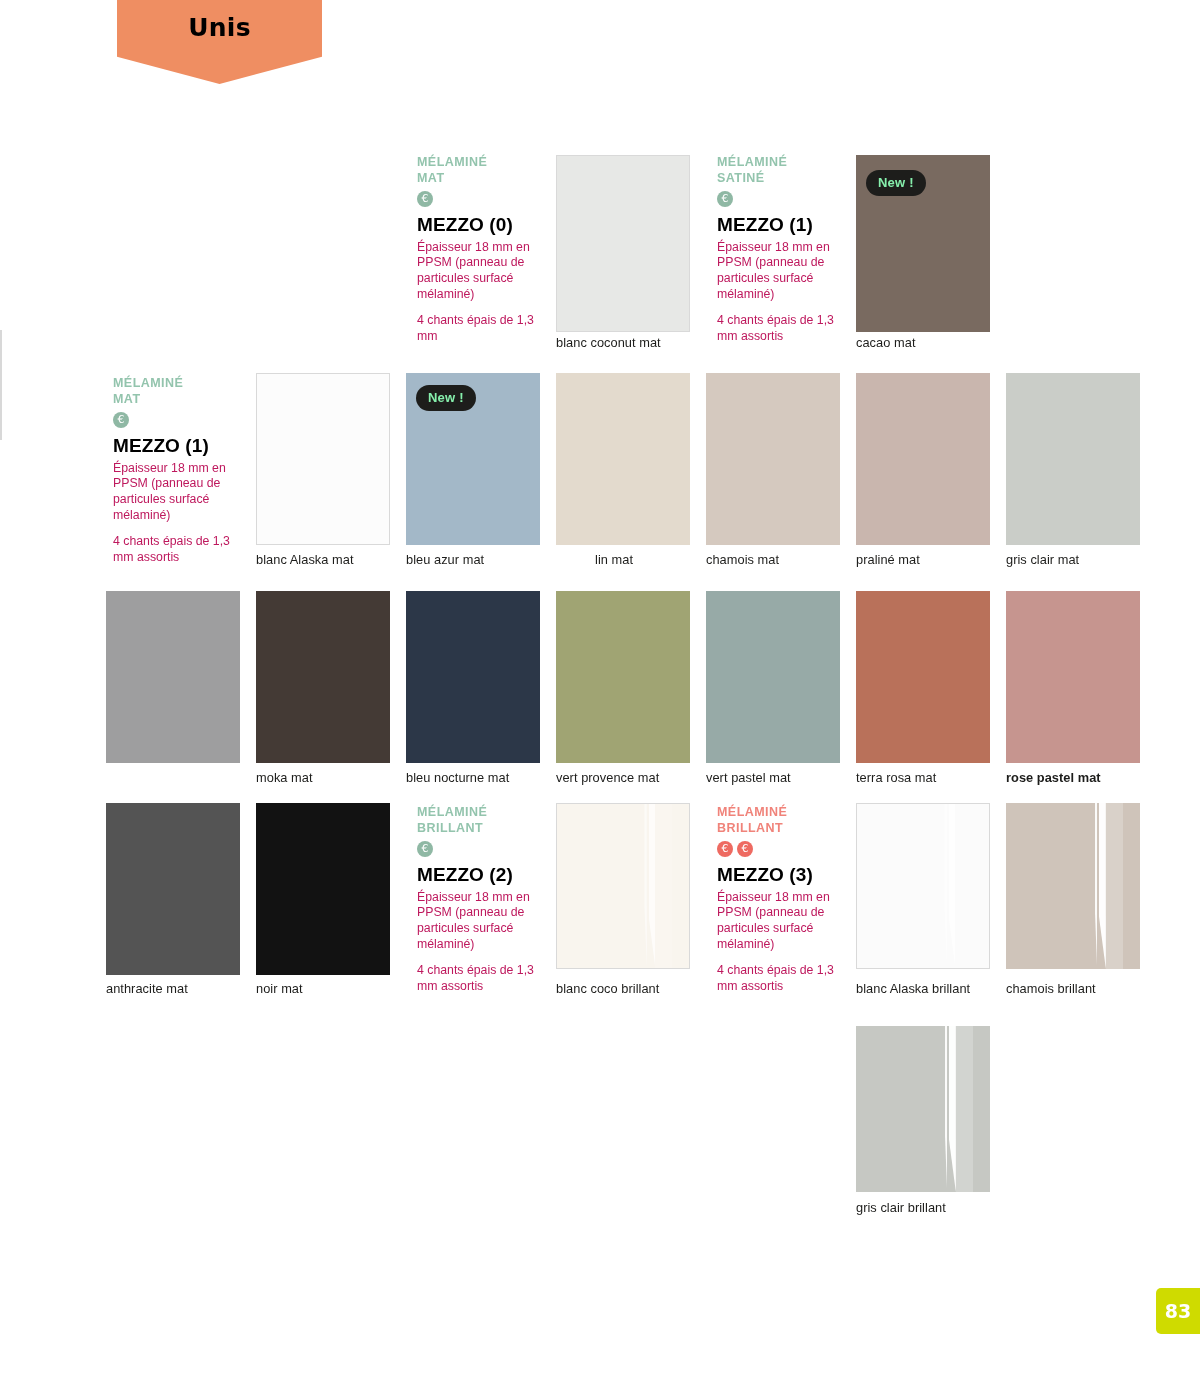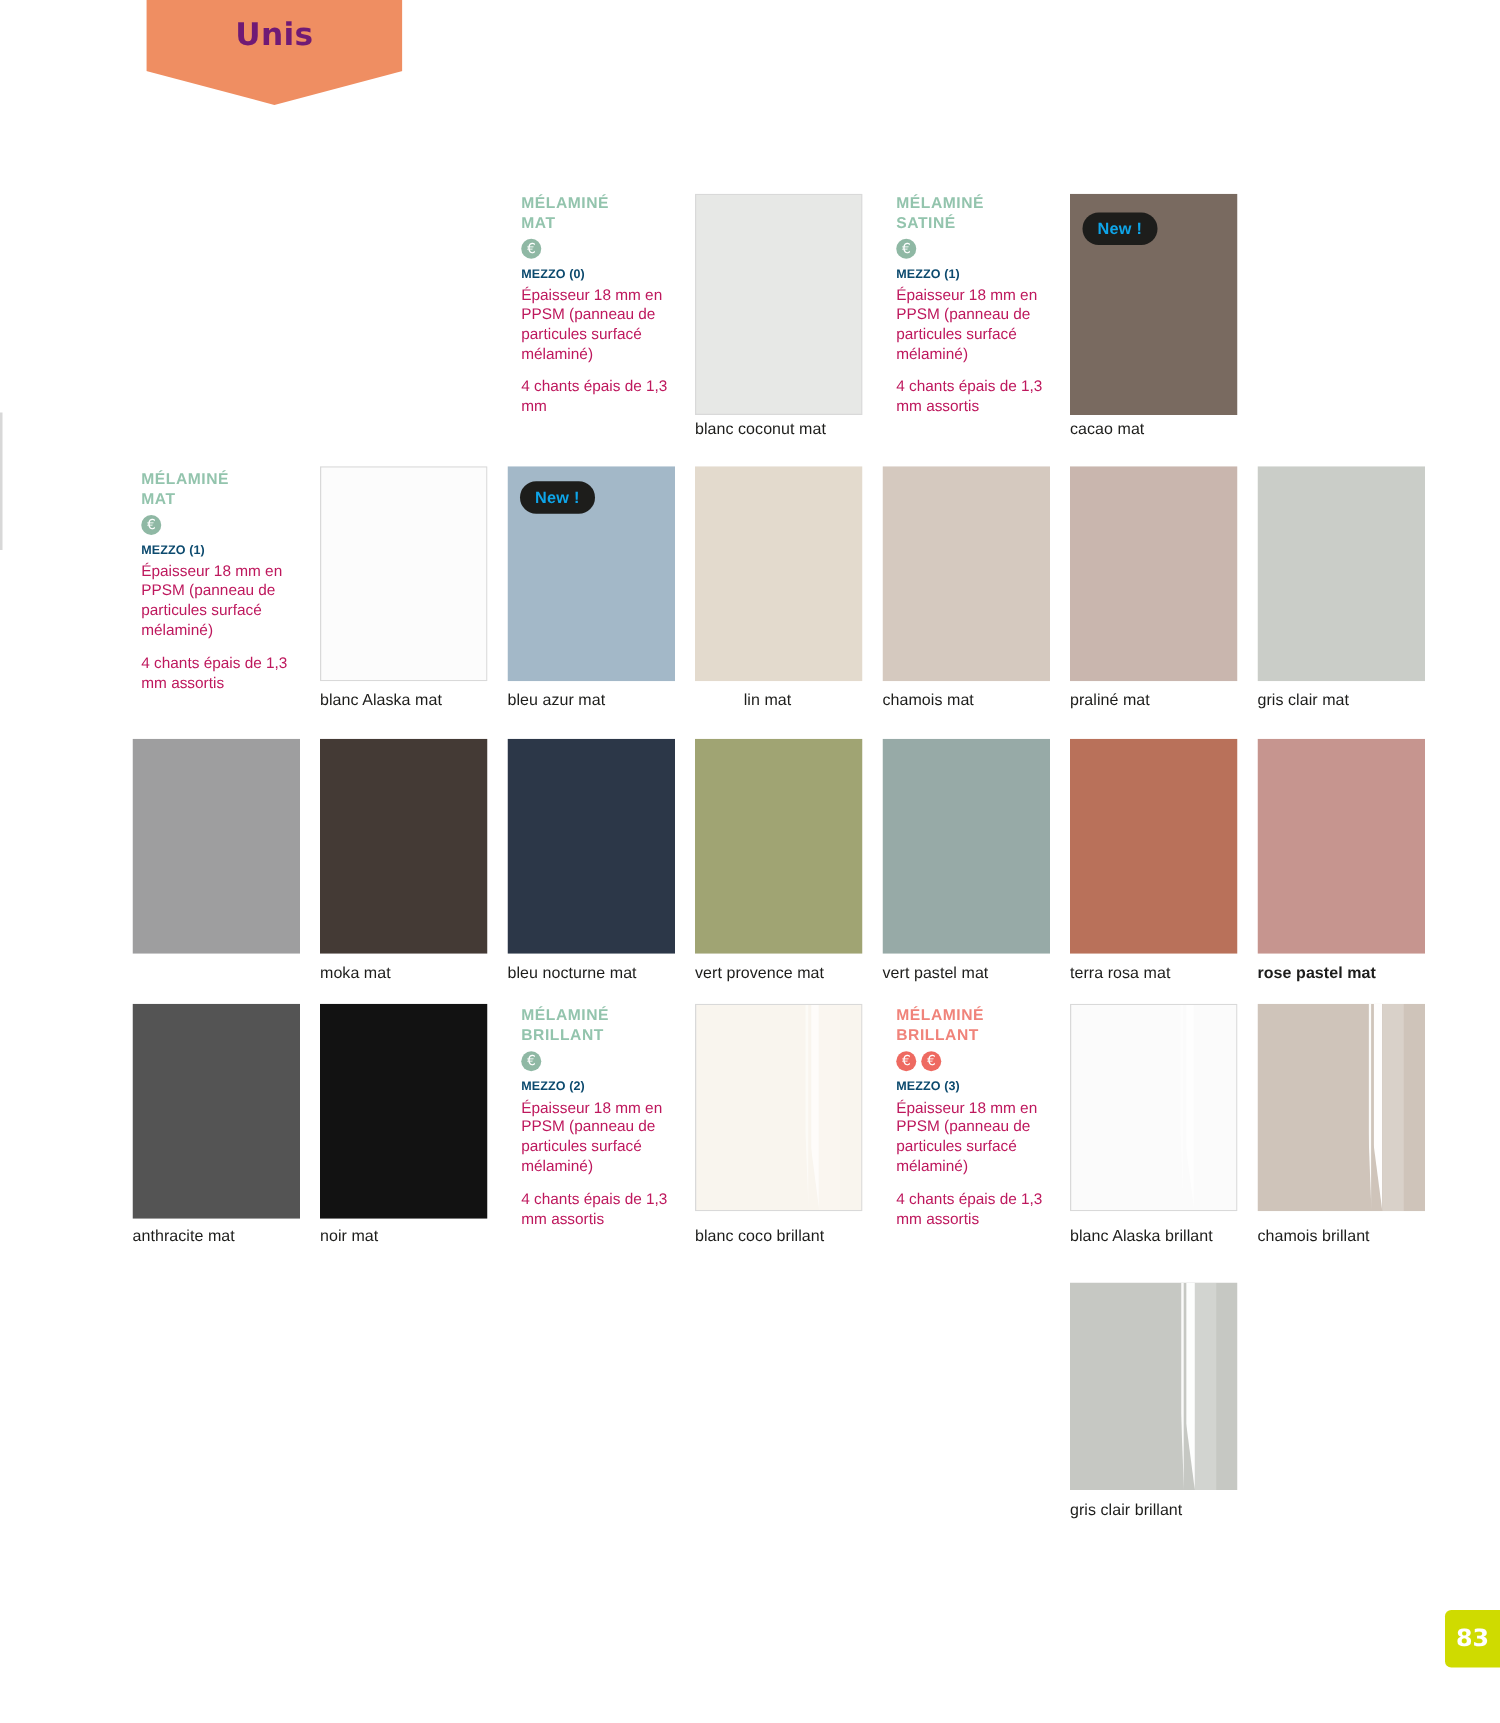--- a/index.html
+++ b/index.html
@@ -35,21 +35,21 @@
     top: -40px;
     width: 205px;
     height: 124px;
     background: #ef8e62;
     clip-path: polygon(0 0, 100% 0, 100% 78%, 50% 100%, 0 78%);
     display: flex;
     align-items: flex-end;
     justify-content: center;
   }
   .banner-label {
-    color: #701a75;
+    color: #000000;
     font-size: 25px;
     font-weight: 700;
     letter-spacing: 0.3px;
     padding-bottom: 42px;
     font-family: "DejaVu Sans", sans-serif;
   }
 
   
   .page-tab {
     position: absolute;
@@ -98,23 +98,23 @@
     align-items: center;
     justify-content: center;
     font-size: 11px;
     line-height: 1;
     color: #ffffff;
     font-family: "DejaVu Sans", sans-serif;
   }
   .badge.green { background: #8fb8a4; }
   .badge.salmon { background: #ee6a61; }
   .info-title {
-    font-size: 10px;
+    font-size: 19px;
     font-weight: 700;
-    color: #0c4a6e;
+    color: #000000;
     margin-bottom: 4px;
     letter-spacing: 0.1px;
   }
   .info-p {
     font-size: 12.3px;
     line-height: 1.30;
     color: #be185d;
     margin: 0 0 10px 0;
   }
   .info-p:last-child { margin-bottom: 0; }
@@ -171,21 +171,21 @@
   
   .gloss.soft .streak-a { background: rgba(255,255,255,0.55); }
   .gloss.soft .streak-b { background: rgba(255,255,255,0.72); }
   .gloss.soft .streak-c { background: rgba(255,255,255,0.16); }
 
   .new-badge {
     position: absolute;
     left: 10px;
     top: 15px;
     background: #1d1d1b;
-    color: #0ea5e9;
+    color: #86efac;
     font-size: 13px;
     font-weight: 700;
     padding: 5px 12px 6px 12px;
     border-radius: 13px;
     letter-spacing: 0.2px;
   }
 
   .caption {
     position: absolute;
     font-size: 12.8px;

